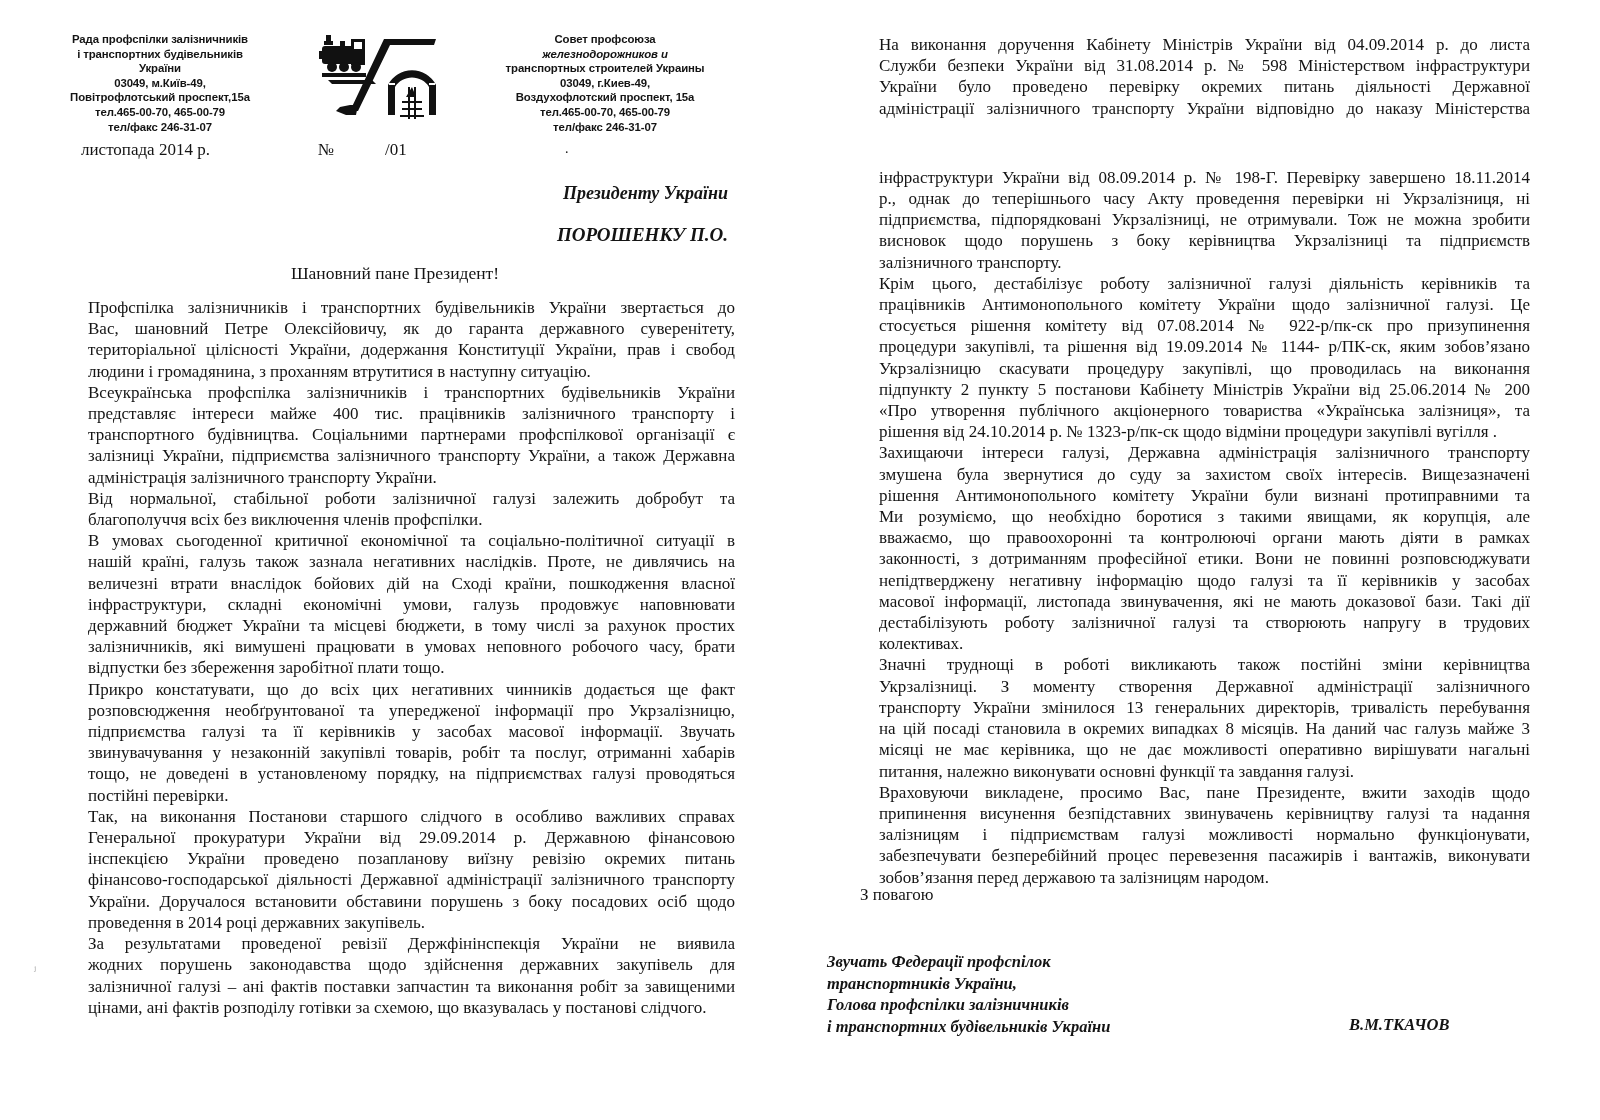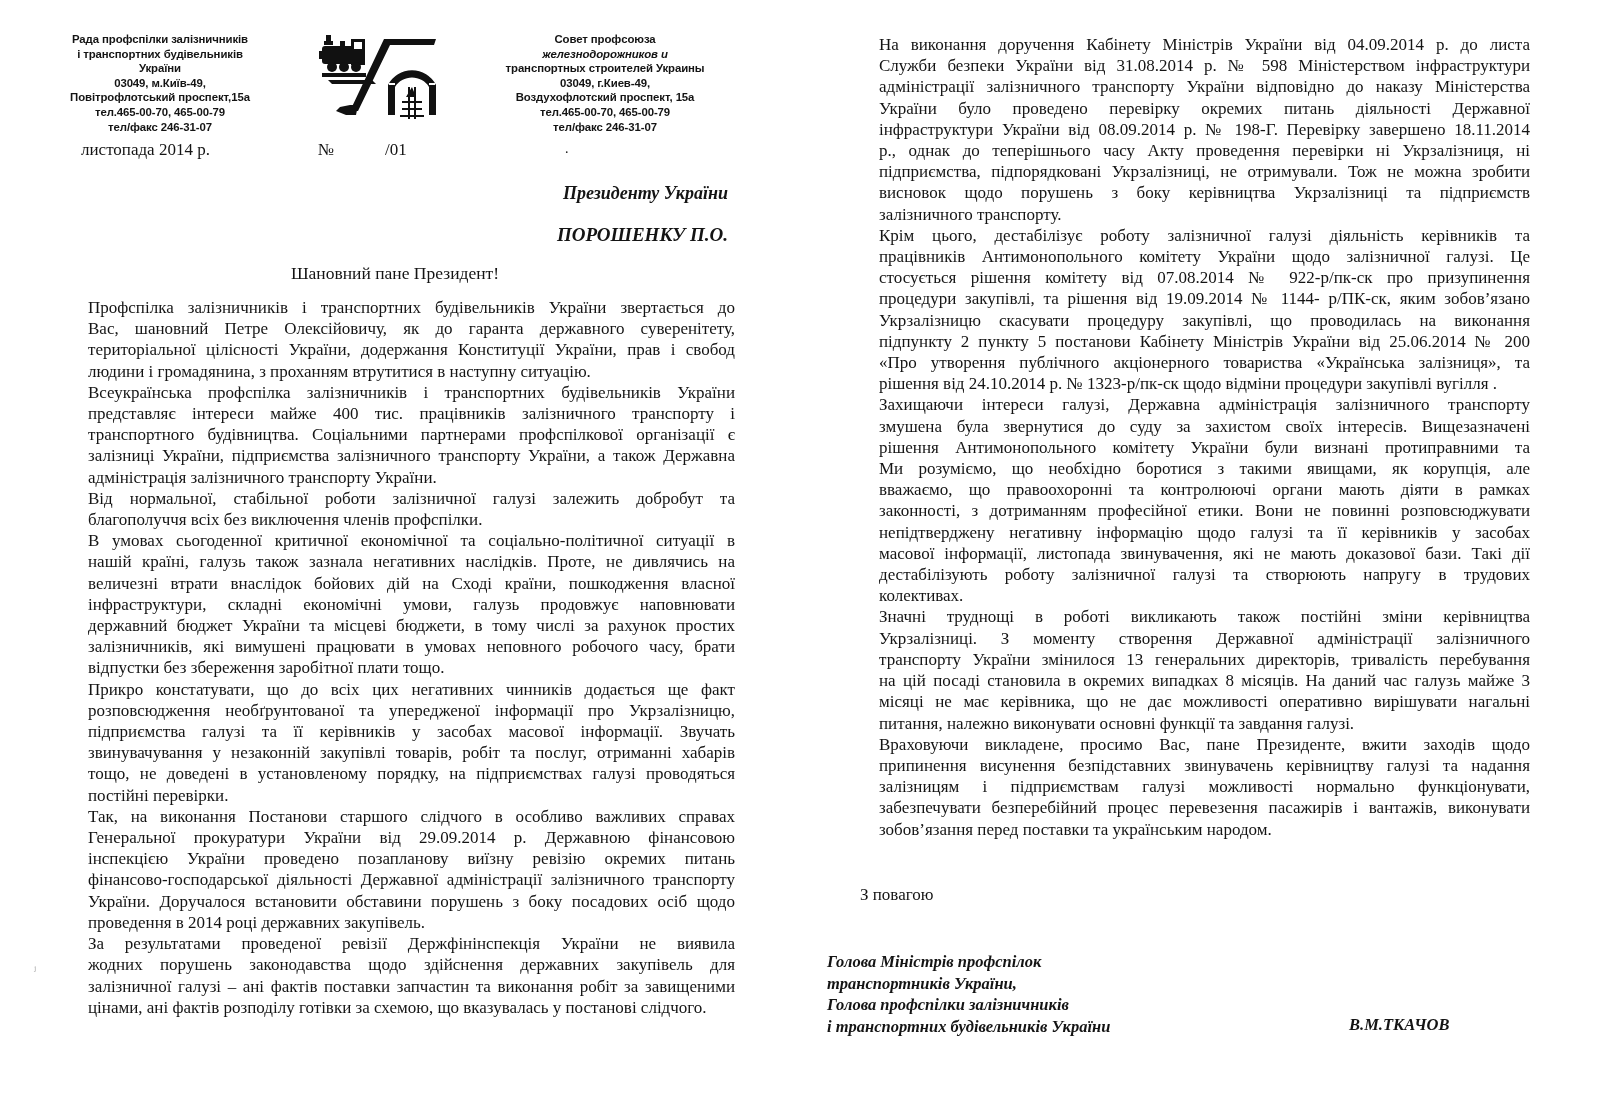--- a/index.html
+++ b/index.html
@@ -191,23 +191,23 @@
     </div>
 
   <div class="margin-mark" style="left:34px; top:962px;">ʲ</div>
 </div>
 
 <div class="page page-right">
   <div class="body-text right-body">
       <p>
         <span class="line" style="text-indent: 48px; display: block;">На виконання доручення Кабінету Міністрів України від 04.09.2014 р. до  листа</span>
         <span class="line" style="display: block;">Служби безпеки України від 31.08.2014 р. № 598 Міністерством інфраструктури</span>
+        <span class="line" style="display: block;">України було проведено перевірку окремих питань діяльності Державної</span>
         <span class="line" style="display: block;">адміністрації залізничного транспорту України відповідно до наказу Міністерства</span>
-        <span class="line" style="display: block;">України було проведено перевірку окремих питань діяльності Державної</span>
-        <span class="line" style="display: block;">інфраструктури України від 08.09.2014 р. № 198-Г. Перевірку  завершено 18.11.2014</span>
+        <span class="line" style="display: block; margin-top: 48px;">інфраструктури України від 08.09.2014 р. № 198-Г. Перевірку  завершено 18.11.2014</span>
         <span class="line" style="display: block;">р., однак  до теперішнього часу Акту проведення перевірки ні Укрзалізниця, ні</span>
         <span class="line" style="display: block;">підприємства,  підпорядковані Укрзалізниці, не отримували. Тож  не  можна зробити</span>
         <span class="line" style="display: block;">висновок щодо порушень з боку керівництва Укрзалізниці та підприємств</span>
         <span class="line last" style="display: block;">залізничного транспорту.</span>
       </p>
       <p>
         <span class="line" style="text-indent: 48px; display: block;">Крім цього, дестабілізує роботу залізничної галузі діяльність керівників та</span>
         <span class="line" style="display: block;">працівників Антимонопольного комітету України щодо залізничної галузі. Це</span>
         <span class="line" style="display: block;">стосується рішення комітету від 07.08.2014 № 922-р/пк-ск про призупинення</span>
         <span class="line" style="display: block;">процедури закупівлі, та рішення від 19.09.2014 № 1144- р/ПК-ск, яким зобов’язано</span>
@@ -236,26 +236,26 @@
         <span class="line" style="display: block;">транспорту України  змінилося 13 генеральних директорів, тривалість перебування</span>
         <span class="line" style="display: block;">на цій посаді становила в окремих випадках 8 місяців. На даний час  галузь майже 3</span>
         <span class="line" style="display: block;">місяці не має керівника,  що не дає можливості оперативно вирішувати нагальні</span>
         <span class="line last" style="display: block;">питання, належно виконувати основні функції та завдання галузі.</span>
       </p>
       <p>
         <span class="line" style="text-indent: 48px; display: block;">Враховуючи викладене, просимо Вас, пане Президенте, вжити заходів щодо</span>
         <span class="line" style="display: block;">припинення висунення безпідставних звинувачень керівництву галузі та надання</span>
         <span class="line" style="display: block;">залізницям і підприємствам галузі можливості нормально функціонувати,</span>
         <span class="line" style="display: block;">забезпечувати безперебійний процес перевезення пасажирів і вантажів, виконувати</span>
-        <span class="line last" style="display: block;">зобов’язання перед поставки та українським народом.</span>
+        <span class="line last" style="display: block;">зобов’язання перед державою та залізницям народом.</span>
       </p>
     </div>
 
   <div class="closing">З повагою</div>
 
   <div class="sign-title">
-    <div>Голова Міністрів профспілок</div>
+    <div>Звучать Федерації профспілок</div>
     <div>транспортників України,</div>
     <div>Голова профспілки залізничників</div>
     <div>і транспортних будівельників України</div>
   </div>
   <div class="sign-name">В.М.ТКАЧОВ</div>
 </div>
 
 </body></html>

